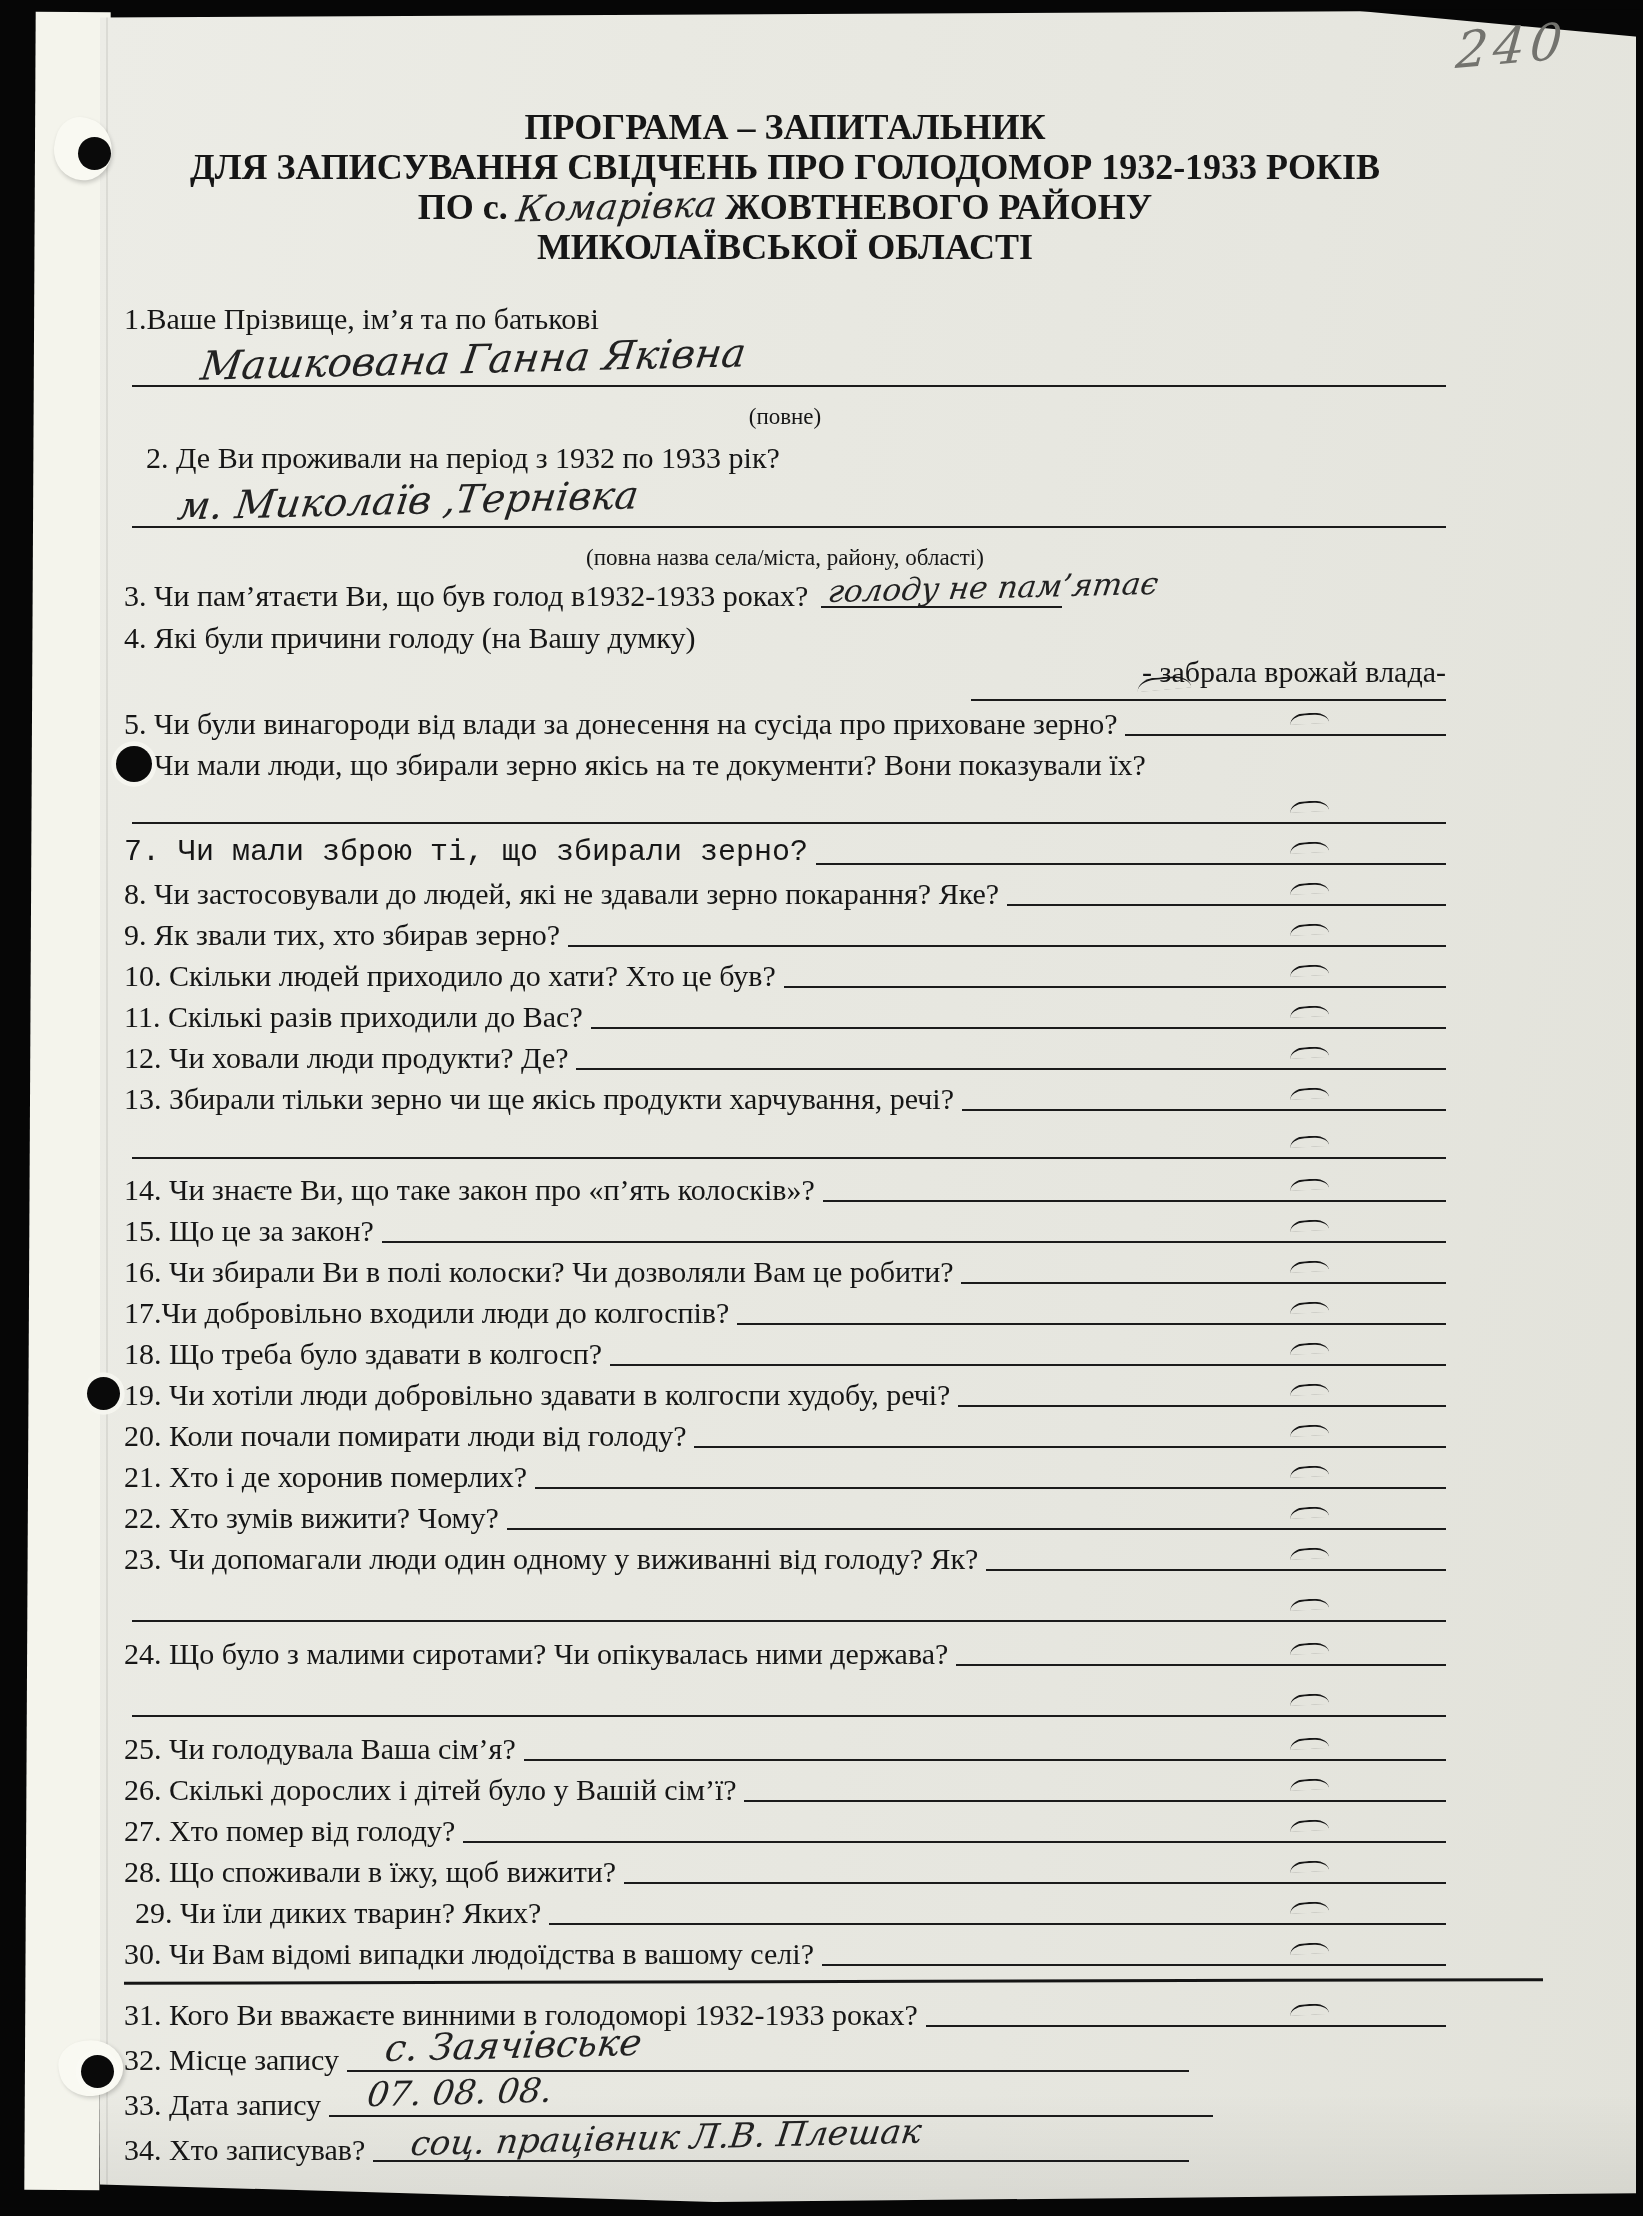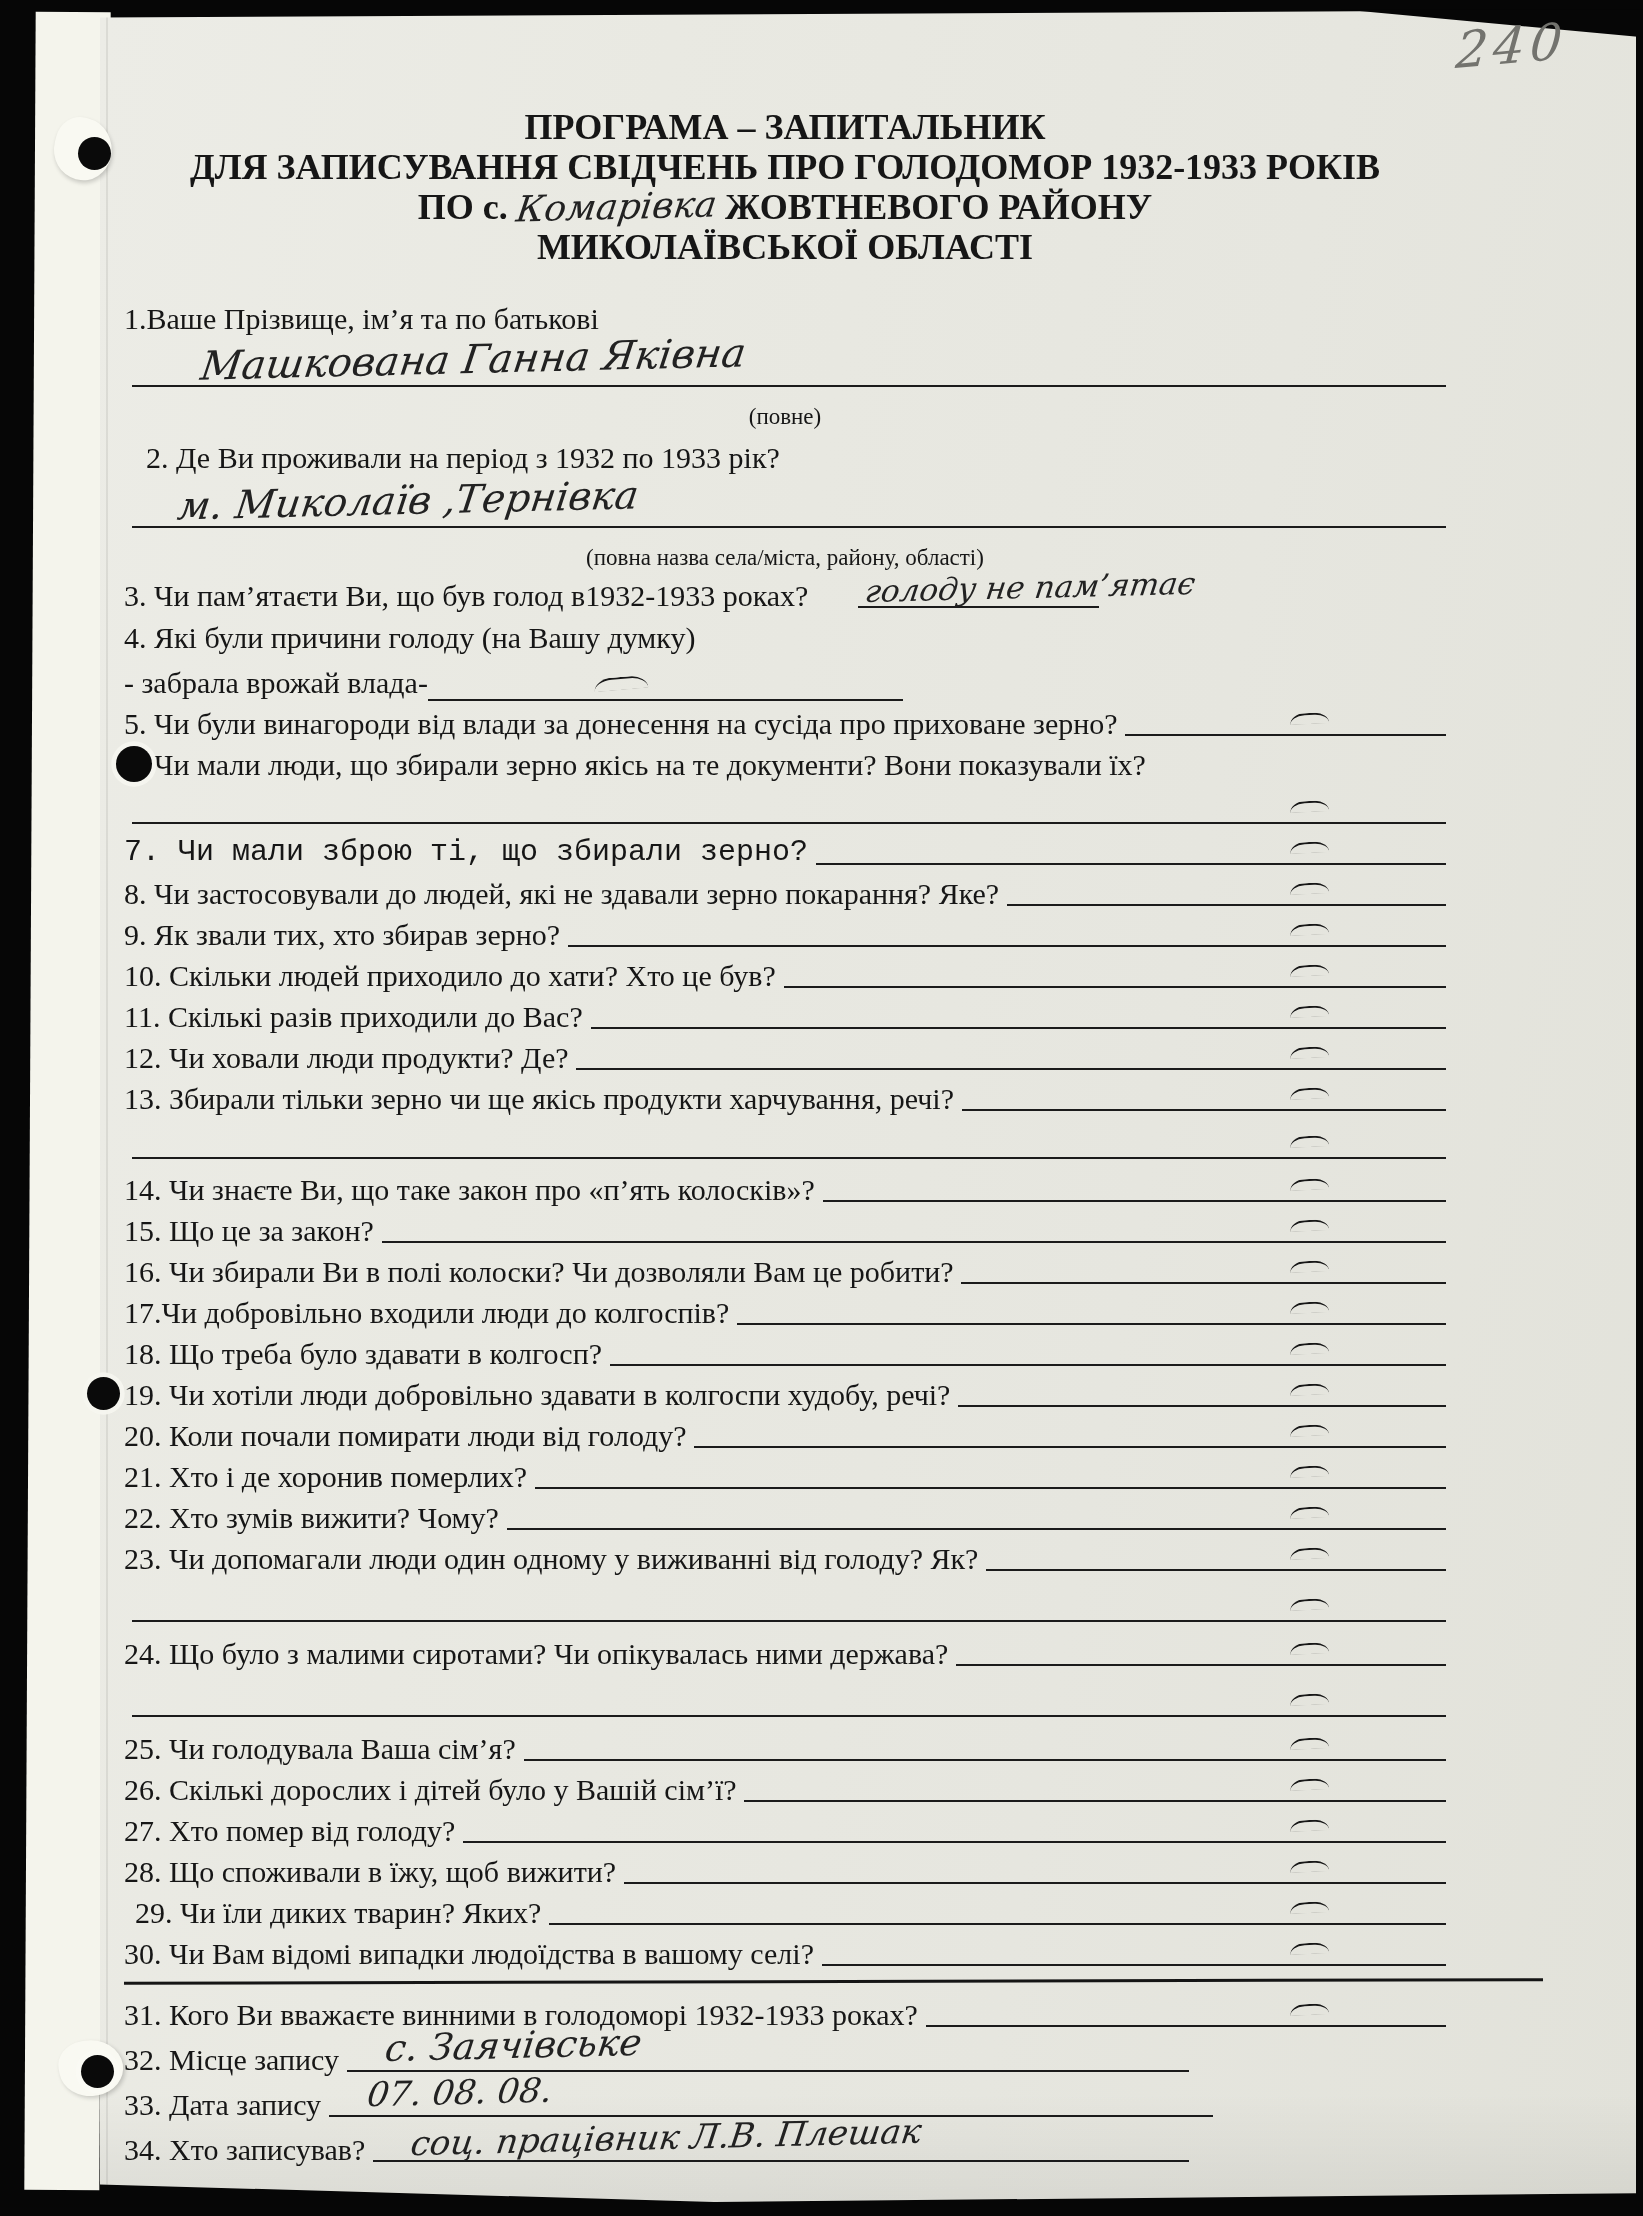--- a/index.html
+++ b/index.html
@@ -95,31 +95,31 @@
           <span class="qlabel">2.  Де Ви проживали на період з 1932 по 1933 рік?</span>
         </div>
         <div class="row" style="height: 58px;">
           <span class="fill">
             <span class="hand line-hand" style="font-size: 39px; left: 47px;">м. Миколаїв ,Тернівка</span>
           </span>
         </div>
         <div class="row caption-row" style="height: 36px;">
           <span class="caption">(повна назва села/міста, району, області)</span>
         </div>
-        <div class="row" style="height: 44px; gap: 37px;">
+        <div class="row" style="height: 44px;">
           <span class="qlabel">3. Чи пам’ятаєти Ви, що був голод в1932-1933 роках?</span>
           <span class="fillfree">
             <span class="part-under" style="width: 241px;"></span>
             <span class="hand line-hand" style="font-size: 31px; left: 12.4px;">голоду не пам’ятає</span>
           </span>
         </div>
         <div class="row" style="height: 42px;">
           <span class="qlabel">4. Які були причини голоду (на Вашу думку)</span>
         </div>
-        <div class="row" style="height: 45px;">
+        <div class="row" style="height: 45px; flex-direction: column;">
           <span class="qlabel">- забрала врожай влада-</span>
           <span class="blank" style="width: 475px;">
             <i class="mark tilde"></i>
           </span>
         </div>
         <div class="row" style="height: 41px;">
           <span class="qlabel">5. Чи були винагороди від влади за донесення на сусіда про приховане зерно?</span>
           <span class="fill">
             <i class="tick"></i>
           </span>

